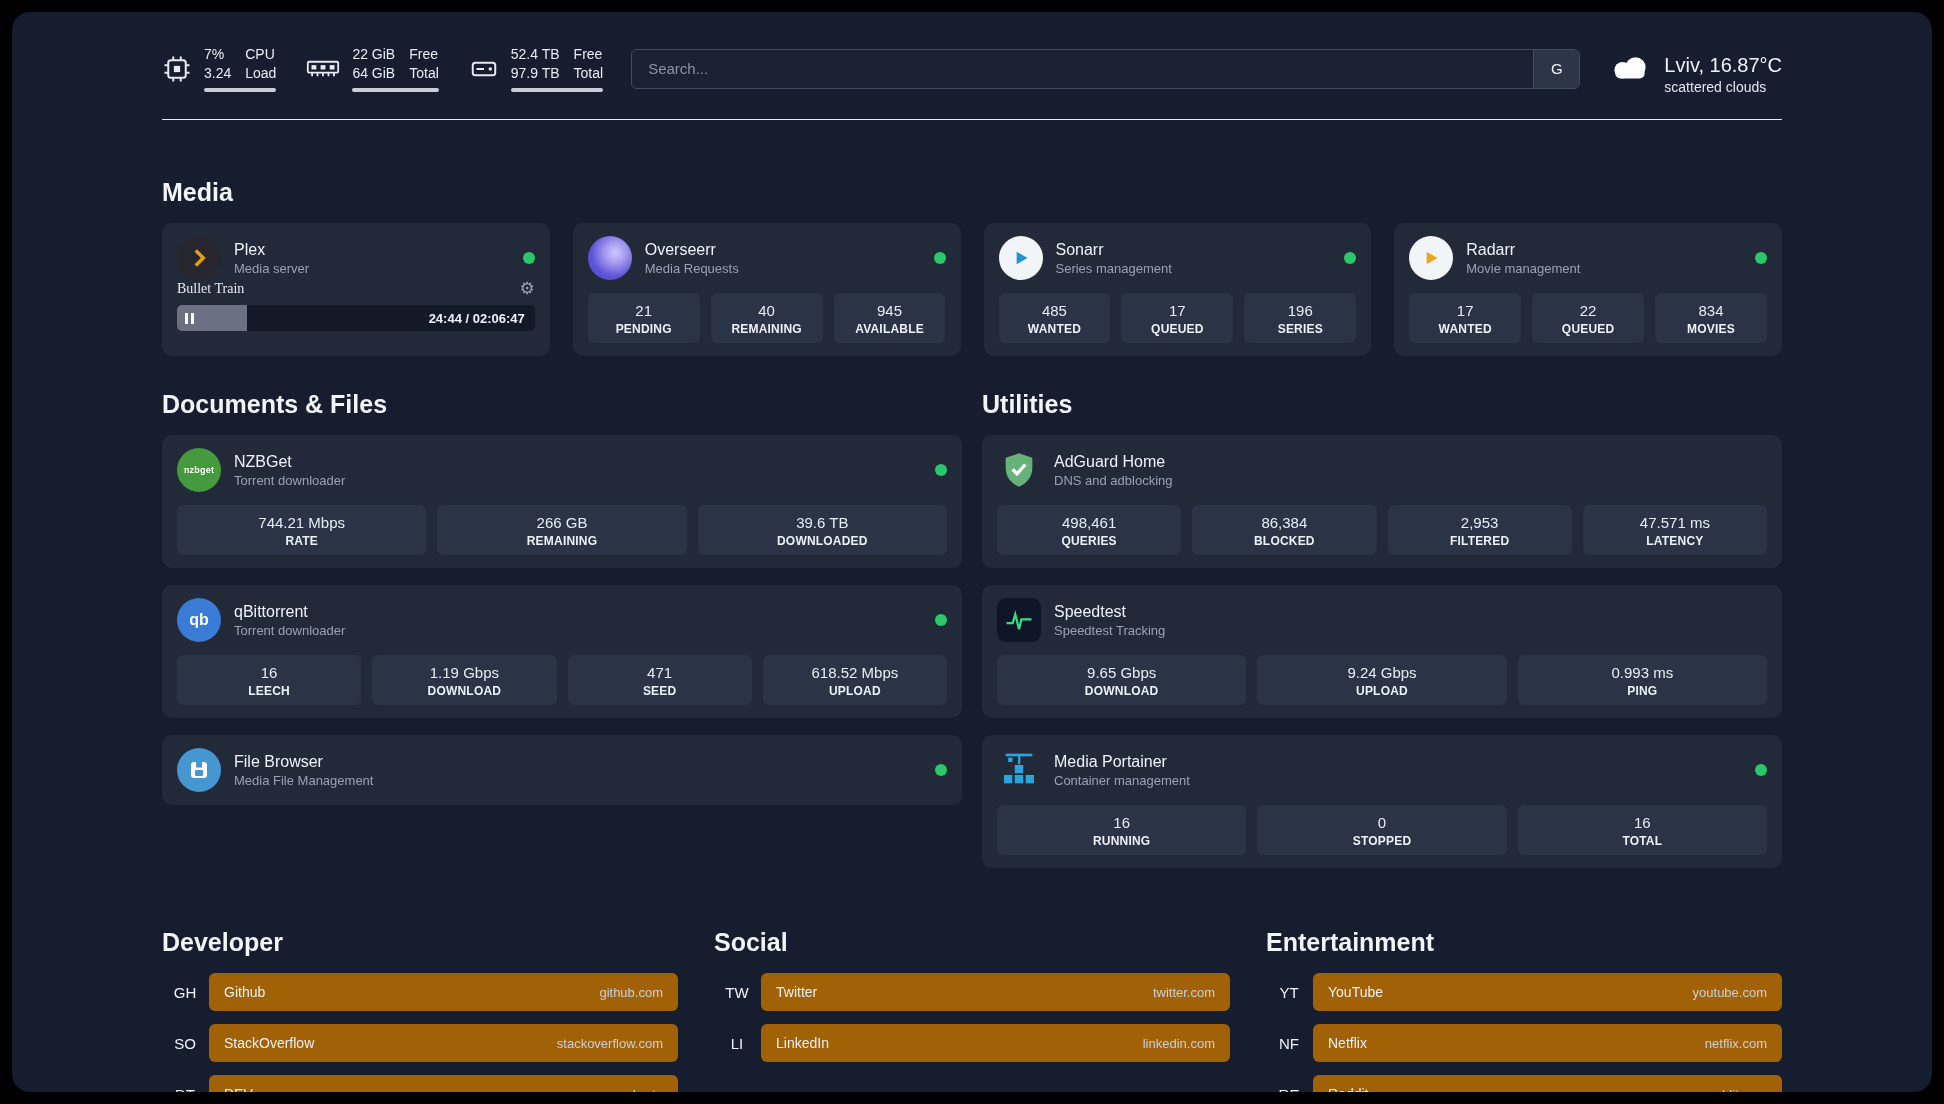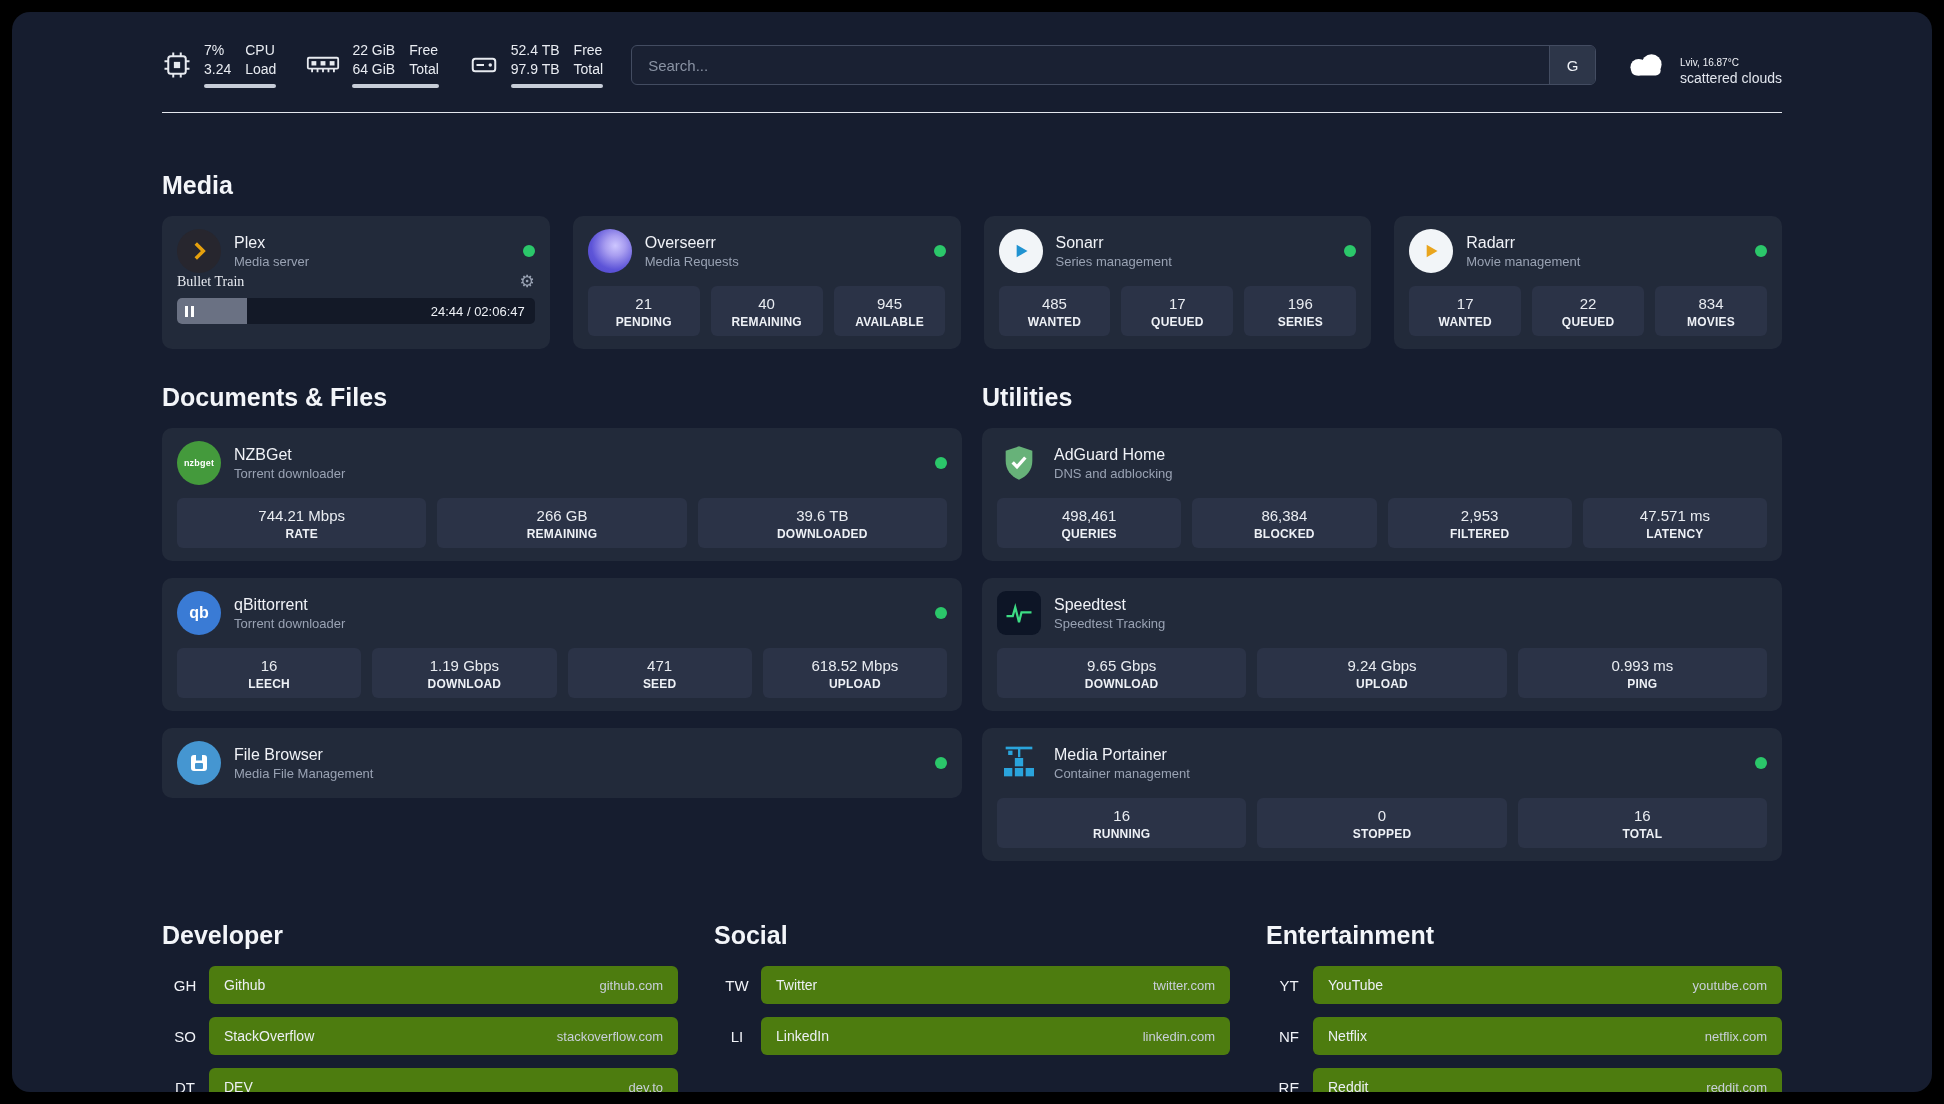--- a/index.html
+++ b/index.html
@@ -38,21 +38,21 @@
   .search-input::placeholder { color: #8a93a4; }
   .g-btn {
     position: absolute; right: 1px; top: 1px; bottom: 1px; width: 46px;
     background: #2d3649; border-left: 1px solid #434c61;
     border-radius: 0 5px 5px 0;
     display: flex; align-items: center; justify-content: center;
     color: #eef1f6; font-size: 15px; cursor: pointer;
   }
   .weather { display: flex; align-items: center; gap: 12px; }
   .weather-text { display: flex; flex-direction: column; gap: 2px; }
-  .weather-loc { font-size: 10px; color: #f0f2f7; margin-top: 12px; }
+  .weather-loc { font-size: 20px; color: #f0f2f7; margin-top: 12px; }
   .weather-cond { font-size: 14px; color: #e2e6ee; }
 
   .divider { margin-top: 24px; height: 1px; background: #e4e7ee; }
 
   
   .section-title { font-size: 25px; font-weight: 600; color: #f3f5f9; margin-bottom: 16px; }
   .media-section { margin-top: 58px; }
   .media-grid { display: grid; grid-template-columns: repeat(4, 1fr); gap: 23px; }
 
   .card {
@@ -91,33 +91,33 @@
   .stat-l { font-size: 12px; font-weight: bold; color: #eef1f6; letter-spacing: .2px; margin-top: 2px; white-space: nowrap; }
 
   
   .now-playing { margin-top: 0; display: flex; align-items: center; justify-content: space-between; font-family: Liberation Serif, serif; }
   .np-title { font-size: 14px; color: #e8ebf1; }
   .gear { color: #99a2b3; font-size: 17px; line-height: 1; cursor: pointer; }
   .progress { margin-top: 8px; height: 26px; border-radius: 5px; background: #131927; position: relative; overflow: hidden; }
   .progress-fill { height: 100%; background: #6a7183; display: flex; align-items: center; }
   .pause { display: inline-flex; gap: 3px; margin-left: 8px; }
   .pause i { display: block; width: 3px; height: 11px; background: #fff; }
-  .ptime { position: absolute; right: 10px; top: 0; bottom: 0; display: flex; align-items: center; font-size: 13px; color: #eef1f6; }
+  .ptime { position: absolute; right: 10px; top: 0; bottom: 0; display: flex; align-items: center; font-size: 13px; color: #eef1f6; font-weight: bold; }
 
   
   .two-col { display: grid; grid-template-columns: 1fr 1fr; gap: 20px; margin-top: 34px; }
   .col-stack { display: flex; flex-direction: column; gap: 17px; }
 
   
   .bm-section { margin-top: 60px; }
   .bm-grid { display: grid; grid-template-columns: 1fr 1fr 1fr; gap: 36px; align-items: start; }
   .bm-row { display: flex; align-items: center; gap: 1px; margin-bottom: 13px; }
   .bm-abbr { width: 46px; text-align: center; font-size: 15px; color: #f0f2f7; flex: 0 0 auto; }
   .bm-pill {
-    flex: 1; height: 38px; background: #4d7c0f; border-radius: 6px;
+    flex: 1; height: 38px; background: #a16207; border-radius: 6px;
     display: flex; align-items: center; justify-content: space-between;
     padding: 0 15px; cursor: pointer;
   }
   .bm-name { font-size: 14px; color: #eceff4; }
   .bm-url  { font-size: 13px; color: #c9cfda; }
 </style>
 </head>
 <body>
 
 <div class="app">

